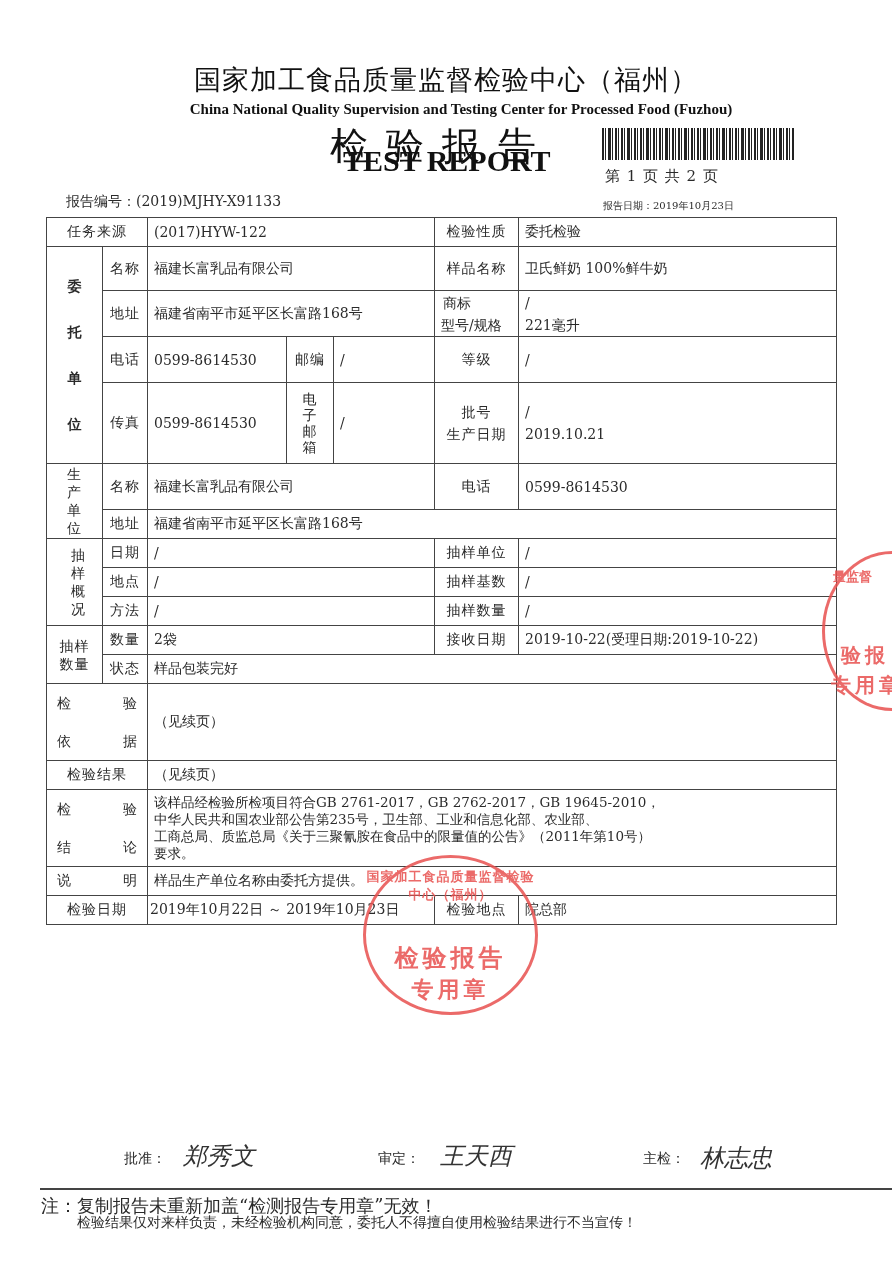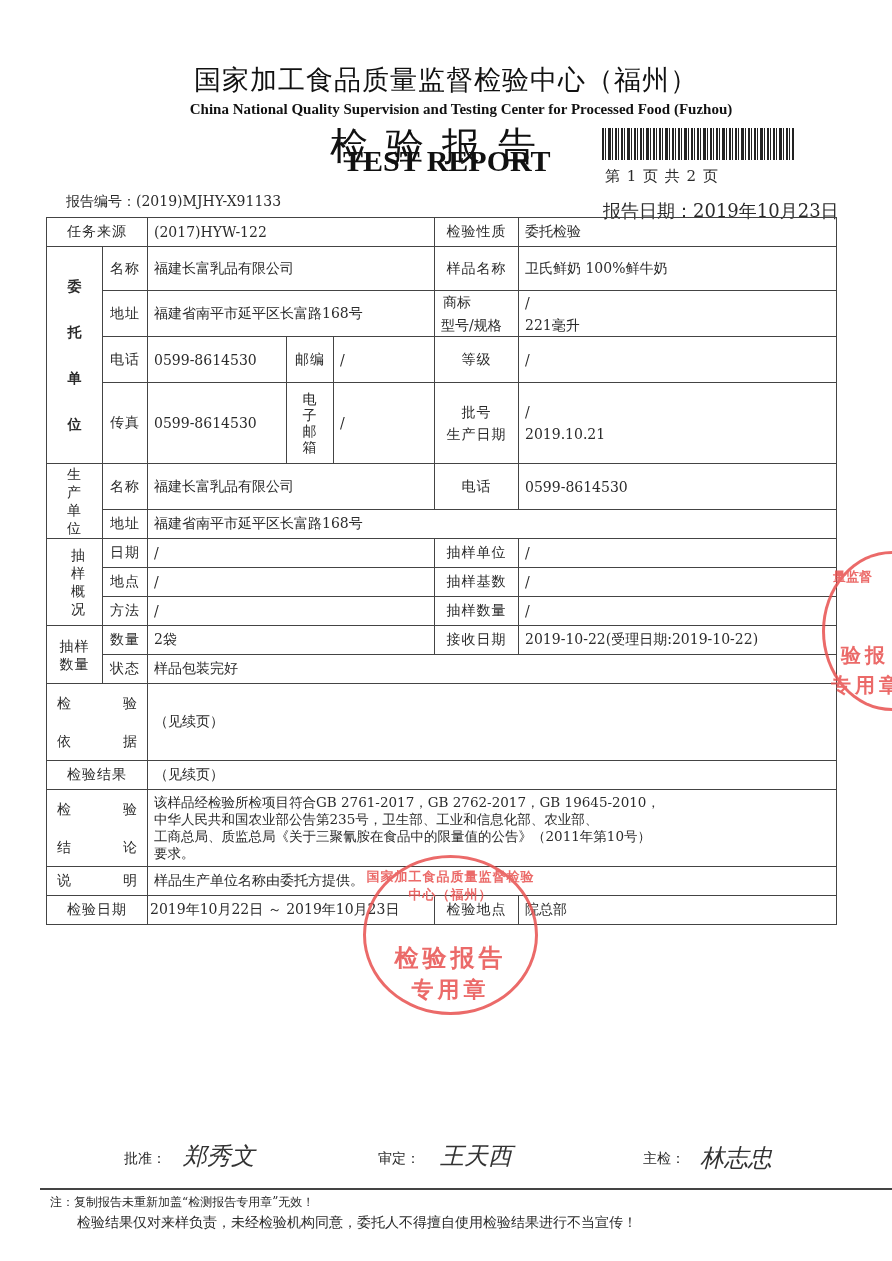--- a/index.html
+++ b/index.html
@@ -13,36 +13,36 @@
   .title-report-cn { left: 330px; top: 121px; font-size: 38px; letter-spacing: 18px; color: #111; }
   .title-report-en { left: 343px; top: 144px; font-family: "Liberation Serif", serif; font-weight: bold; font-size: 30px; color: #111; letter-spacing: 0px; }
 
   .barcode { left: 602px; top: 128px; width: 192px; height: 32px;
     background: repeating-linear-gradient(90deg,
       #222 0 2px, #fff 2px 3px, #222 3px 4px, #fff 4px 6px, #222 6px 9px, #fff 9px 10px,
       #222 10px 11px, #fff 11px 13px, #222 13px 15px, #fff 15px 16px, #222 16px 17px, #fff 17px 19px); }
 
   .page-no { left: 605px; top: 167px; font-size: 15px; letter-spacing: 1px; }
   .report-no { left: 66px; top: 193px; font-size: 14px; }
-  .report-date { left: 603px; top: 199px; font-size: 18px; }
+  .report-date { left: 603px; top: 199px; font-size: 10px; }
 
   table.main { position: absolute; left: 46px; top: 217px; width: 790px; border-collapse: collapse; font-size: 14px; table-layout: fixed; }
   table.main td { border: 1.3px solid #444; padding: 0 6px; vertical-align: middle; height: 29px; white-space: nowrap; overflow: hidden; }
   .lbl { text-align: center; letter-spacing: 1px; }
   .vert { text-align: center; line-height: 38px; }
-  .justify-lbl { display: flex; justify-content: space-between; padding: 0 2px; font-family: Liberation Mono, monospace; }
+  .justify-lbl { display: flex; justify-content: space-between; padding: 0 2px; }
   .tall-basis td { height: 170px; }
   .tall-concl td { height: 175px; }
   .tall-note td { height: 67px; }
 
   .sign-row { top: 1150px; font-size: 14px; }
   .sig { font-family: "DejaVu Serif", serif; font-style: italic; font-size: 24px; color: #333; }
 
   .footer-line { left: 40px; width: 852px; top: 1188px; border-top: 2px solid #444; }
-  .footer1 { left: 50px; top: 1194px; font-size: 12px; }
+  .footer1 { left: 41px; top: 1194px; font-size: 18px; }
   .footer2 { left: 77px; top: 1214px; font-size: 14px; }
 
   .stamp { border: 3px solid #e8514f; border-radius: 50%; color: #e8514f; text-align: center; opacity: 0.85; }
   .stamp-center { left: 363px; top: 855px; width: 175px; height: 160px; }
   .stamp-center .ring { position: absolute; left: 0; top: 10px; width: 100%; font-size: 13px; font-weight: bold; letter-spacing: 1px; }
   .stamp-center .l1 { position: absolute; left: 0; width: 100%; top: 84px; font-size: 24px; font-weight: bold; letter-spacing: 4px; }
   .stamp-center .l2 { position: absolute; left: 0; width: 100%; top: 117px; font-size: 22px; font-weight: bold; letter-spacing: 4px; }
 
   .stamp-edge { left: 822px; top: 551px; width: 140px; height: 160px; border-right: none; }
   .stamp-edge .ring { position: absolute; left: 8px; top: 14px; font-size: 13px; font-weight: bold; }

